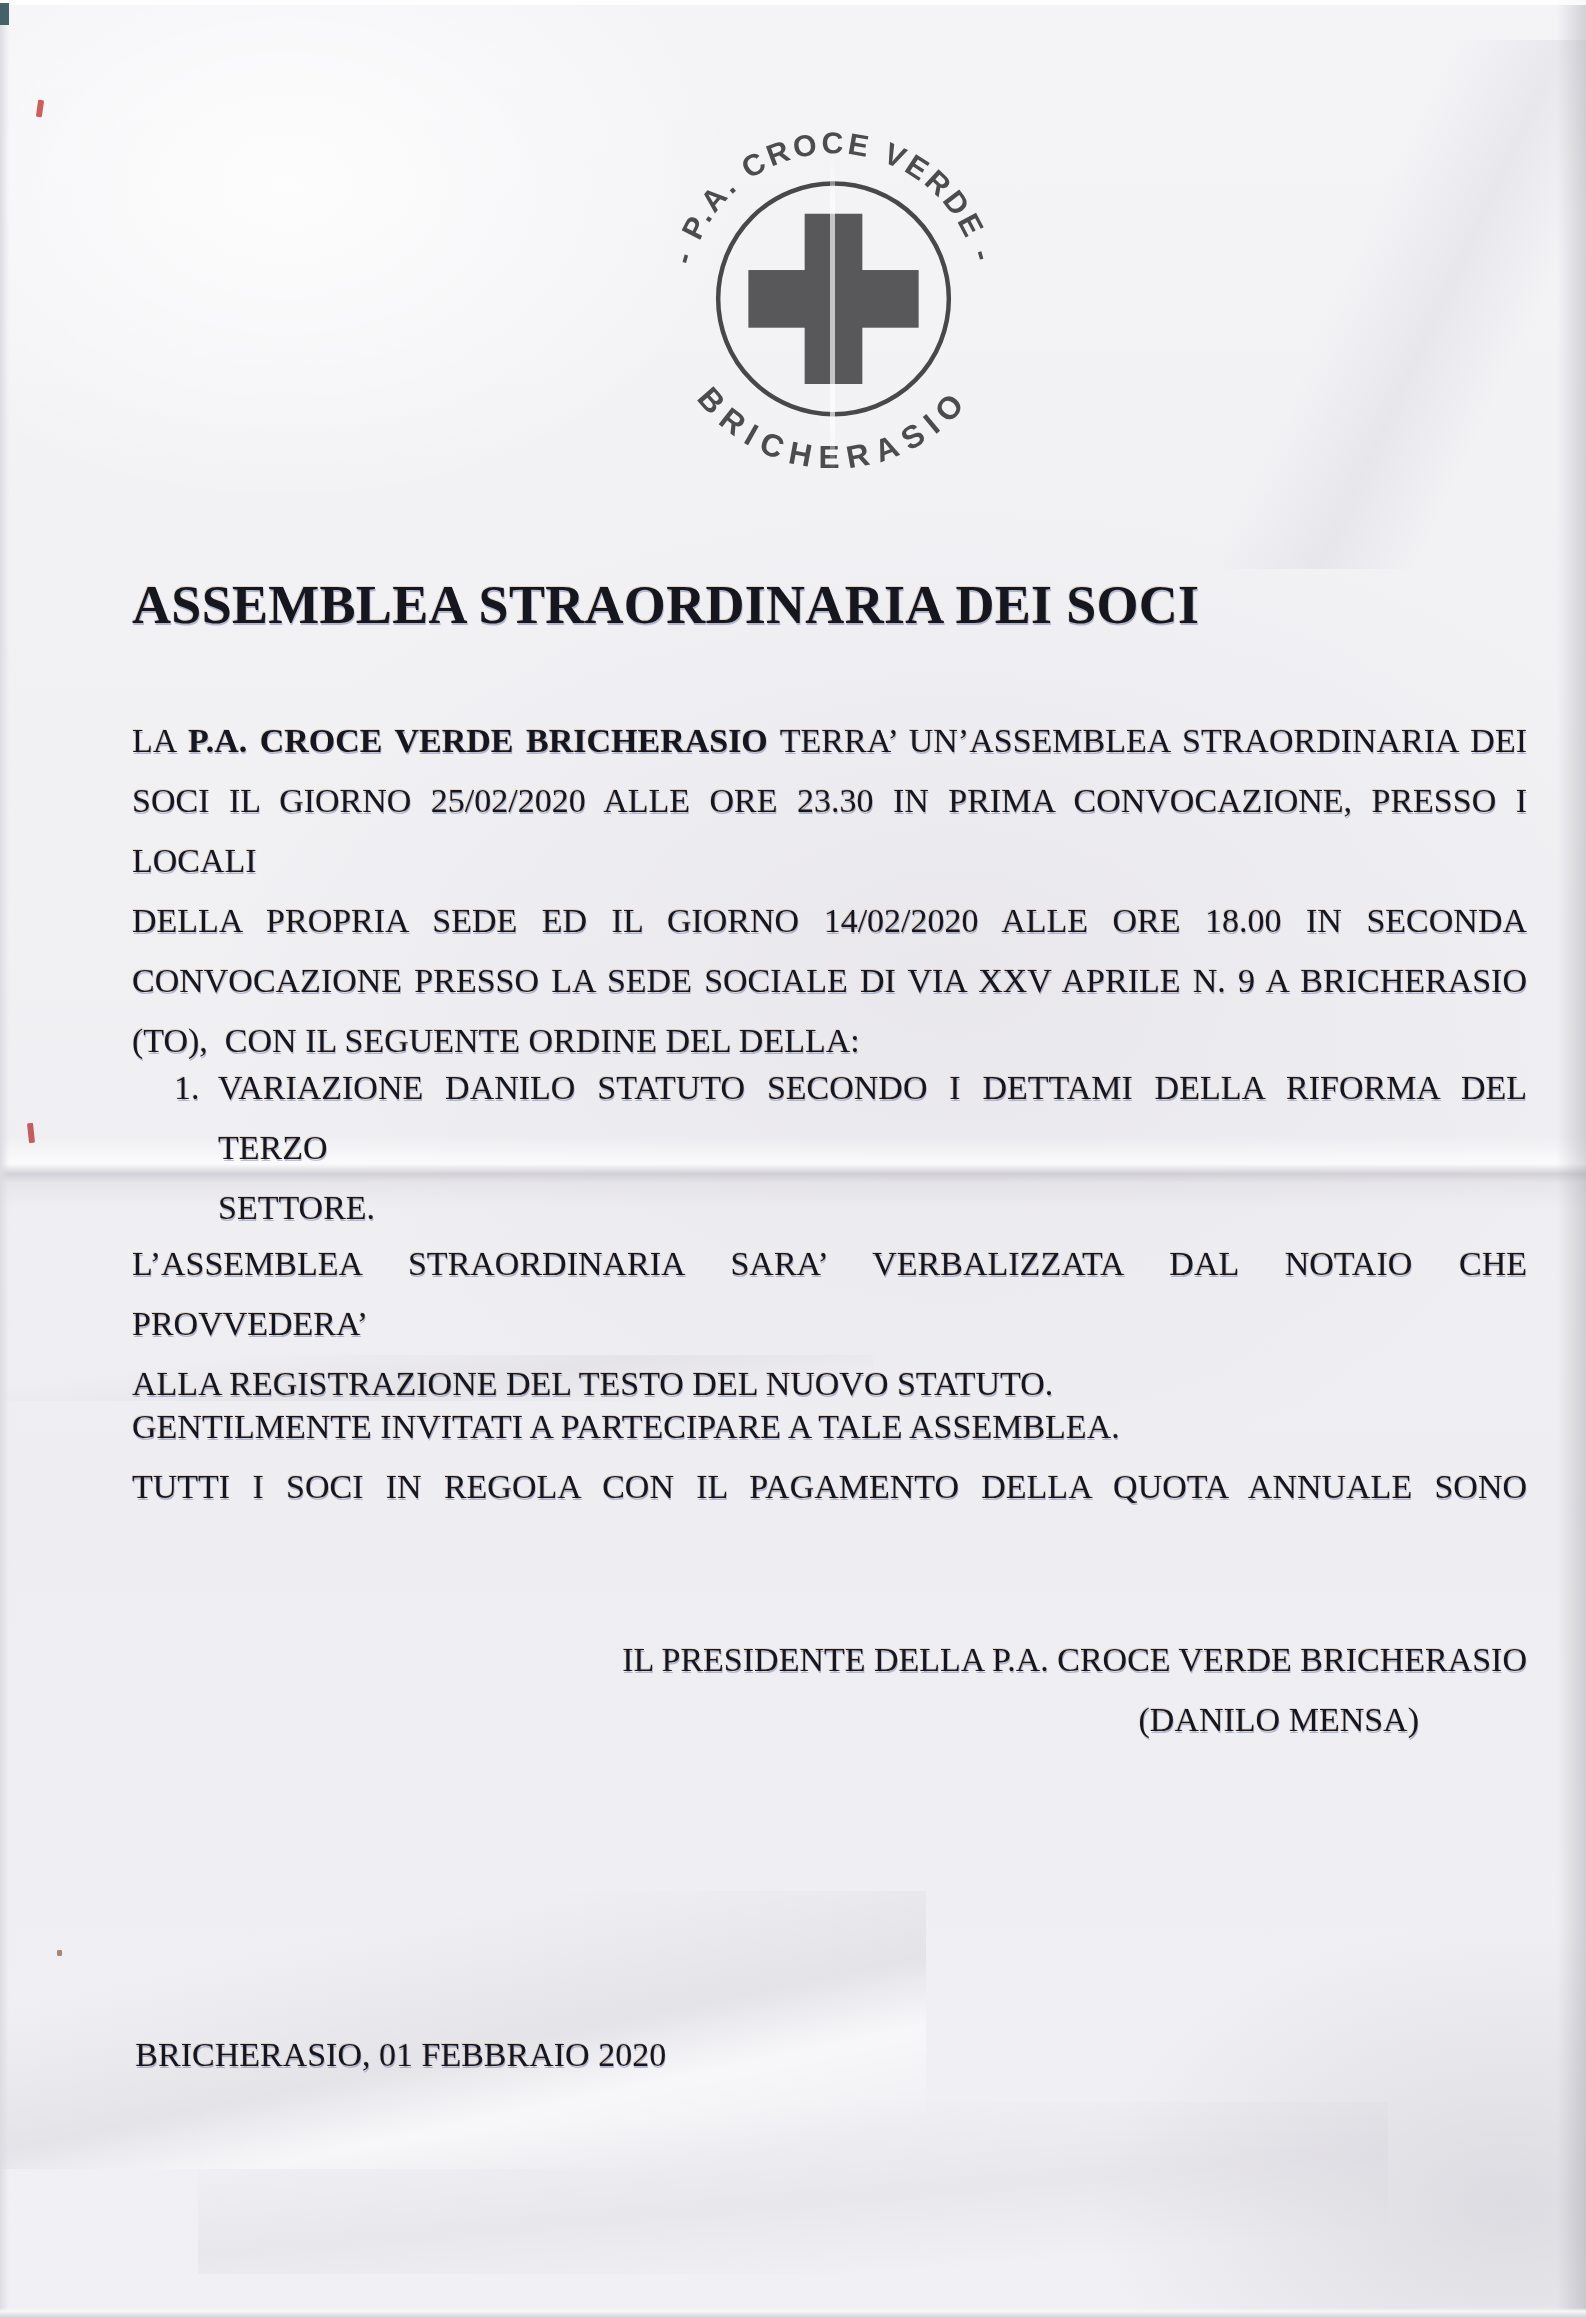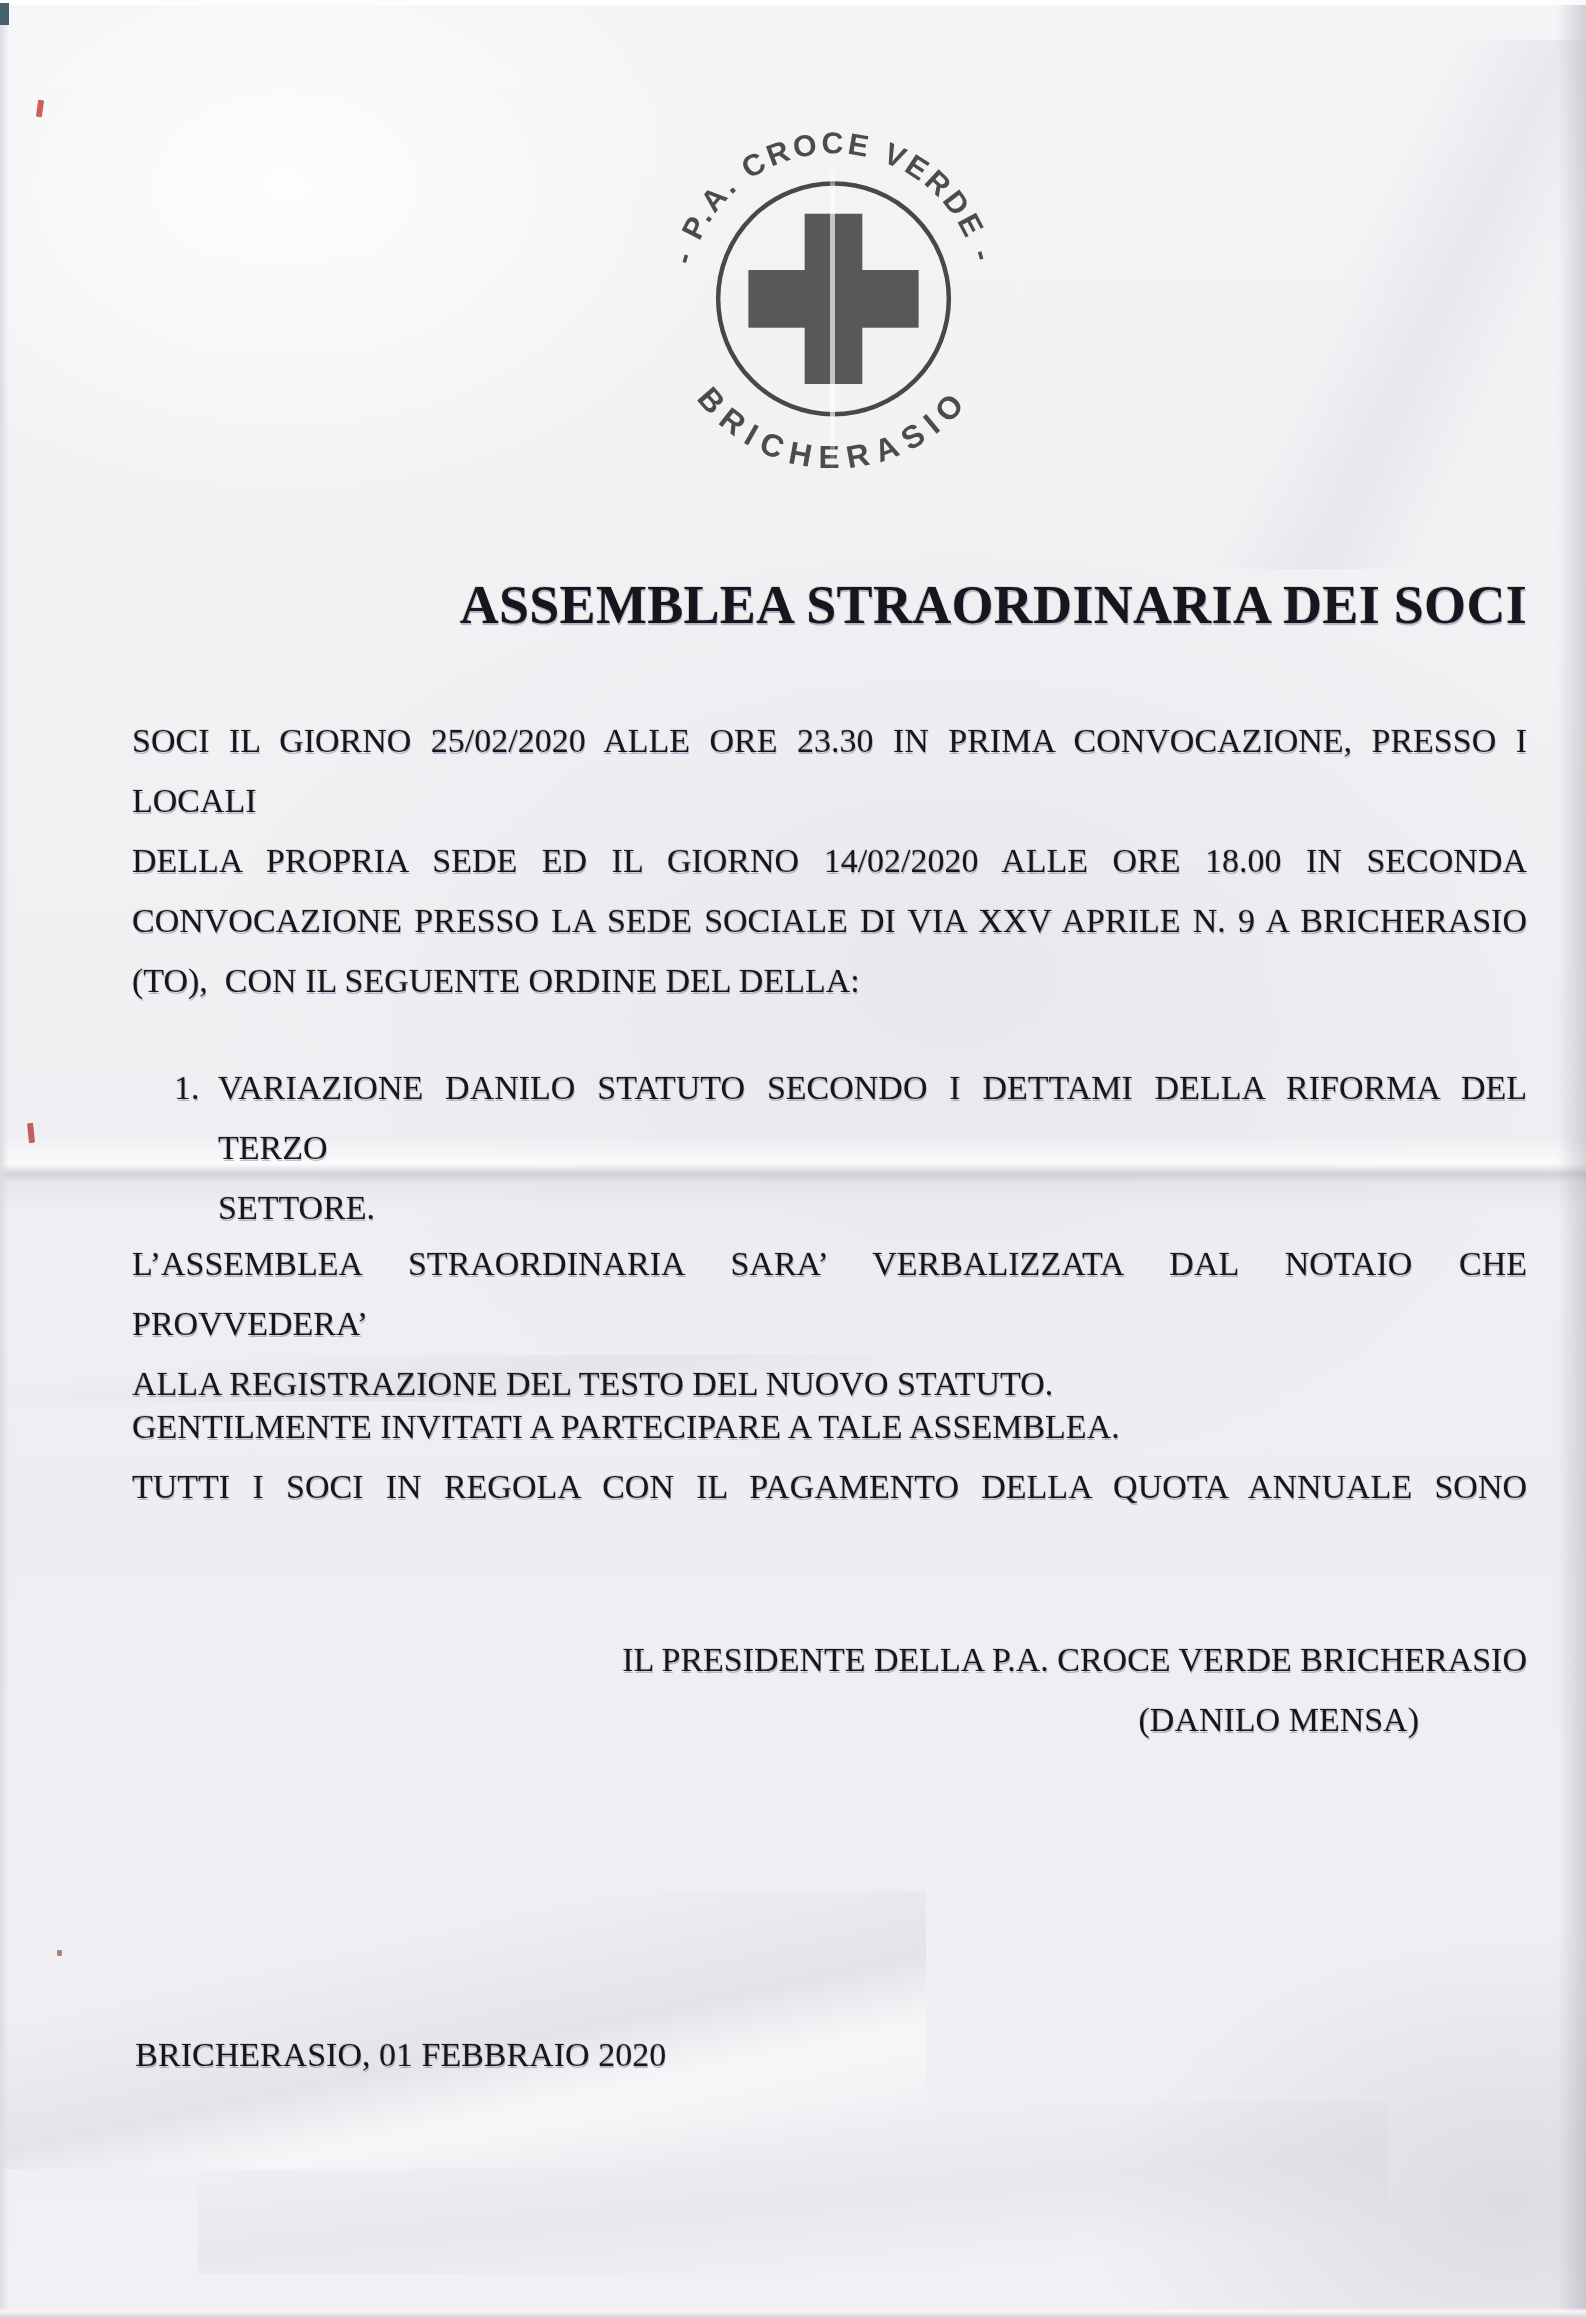--- a/index.html
+++ b/index.html
@@ -41,21 +41,21 @@
   .corner-mark{left:0;top:3.3px;width:8.6px;height:22px;background:#35525c;opacity:.9;z-index:3;}
   .speck{position:absolute;z-index:3;border-radius:1.3px;}
   .speck-1{left:37px;top:100px;width:6px;height:17px;background:#c03a34;opacity:.8;transform:rotate(8deg);}
   .speck-2{left:28px;top:1123px;width:6px;height:20px;background:#b32e2e;opacity:.75;transform:rotate(-6deg);}
   .speck-3{left:57px;top:1950px;width:4.6px;height:6px;background:#8a5a3a;opacity:.7;}
   
   .logo{position:absolute;left:655px;top:119px;width:357px;height:357px;z-index:2;}
   .logo .arc{font-family:"Liberation Sans", sans-serif;font-weight:bold;fill:#4c4c4e;}
   
   .doc{position:absolute;left:132px;width:1395px;z-index:5;}
-  .title{top:572px;text-align:right;font-size:54px;line-height:66px;font-weight:bold;
+  .title{top:572px;text-align:left;font-size:54px;line-height:66px;font-weight:bold;
     letter-spacing:0.3px;
     text-shadow:-0.7px -1.3px 0 rgba(181,106,31,0.22), 0.7px 2px 0.7px rgba(30,44,108,0.30);}
   .body-text{font-size:34px;line-height:60px;
     text-shadow:-0.7px -1.3px 0 rgba(181,106,31,0.20), 0.7px 1.7px 0.3px rgba(30,44,108,0.28);}
   .line{white-space:pre-wrap;}
   .jl{text-align:justify;text-align-last:justify;}
   .para1{top:711px;}
   .agenda{top:1058px;padding-left:86px;width:1309px;box-sizing:content-box;position:absolute;}
   .agenda .num{position:absolute;left:42px;top:0;line-height:60px;}
   .para2{top:1234px;}
@@ -100,20 +100,21 @@
     </text>
     <text class="arc" font-size="46" letter-spacing="13" text-anchor="middle">
       <textPath href="#arcBot" startOffset="50%">BRICHERASIO</textPath>
     </text>
   </svg>
   <div class="crease crease-logo"></div>
 
   <h1 class="doc title" style="margin:0;">ASSEMBLEA STRAORDINARIA DEI SOCI</h1>
 
   <div class="doc body-text para1">
+    <div class="line jl"><span>LA </span><b>P.A. CROCE VERDE BRICHERASIO</b><span> TERRA’ UN’ASSEMBLEA STRAORDINARIA DEI</span></div>
     <div class="line jl">SOCI IL GIORNO 25/02/2020 ALLE ORE 23.30 IN PRIMA CONVOCAZIONE, PRESSO I LOCALI</div>
     <div class="line jl">DELLA PROPRIA SEDE ED IL GIORNO 14/02/2020 ALLE ORE 18.00 IN SECONDA</div>
     <div class="line jl">CONVOCAZIONE PRESSO LA SEDE SOCIALE DI VIA XXV APRILE N. 9 A BRICHERASIO</div>
     <div class="line">(TO),  CON IL SEGUENTE ORDINE DEL DELLA:</div>
   </div>
 
   <div class="doc body-text agenda">
     <span class="num">1.</span>
     <div class="line jl">VARIAZIONE DANILO STATUTO SECONDO I DETTAMI DELLA RIFORMA DEL TERZO</div>
     <div class="line">SETTORE.</div>

